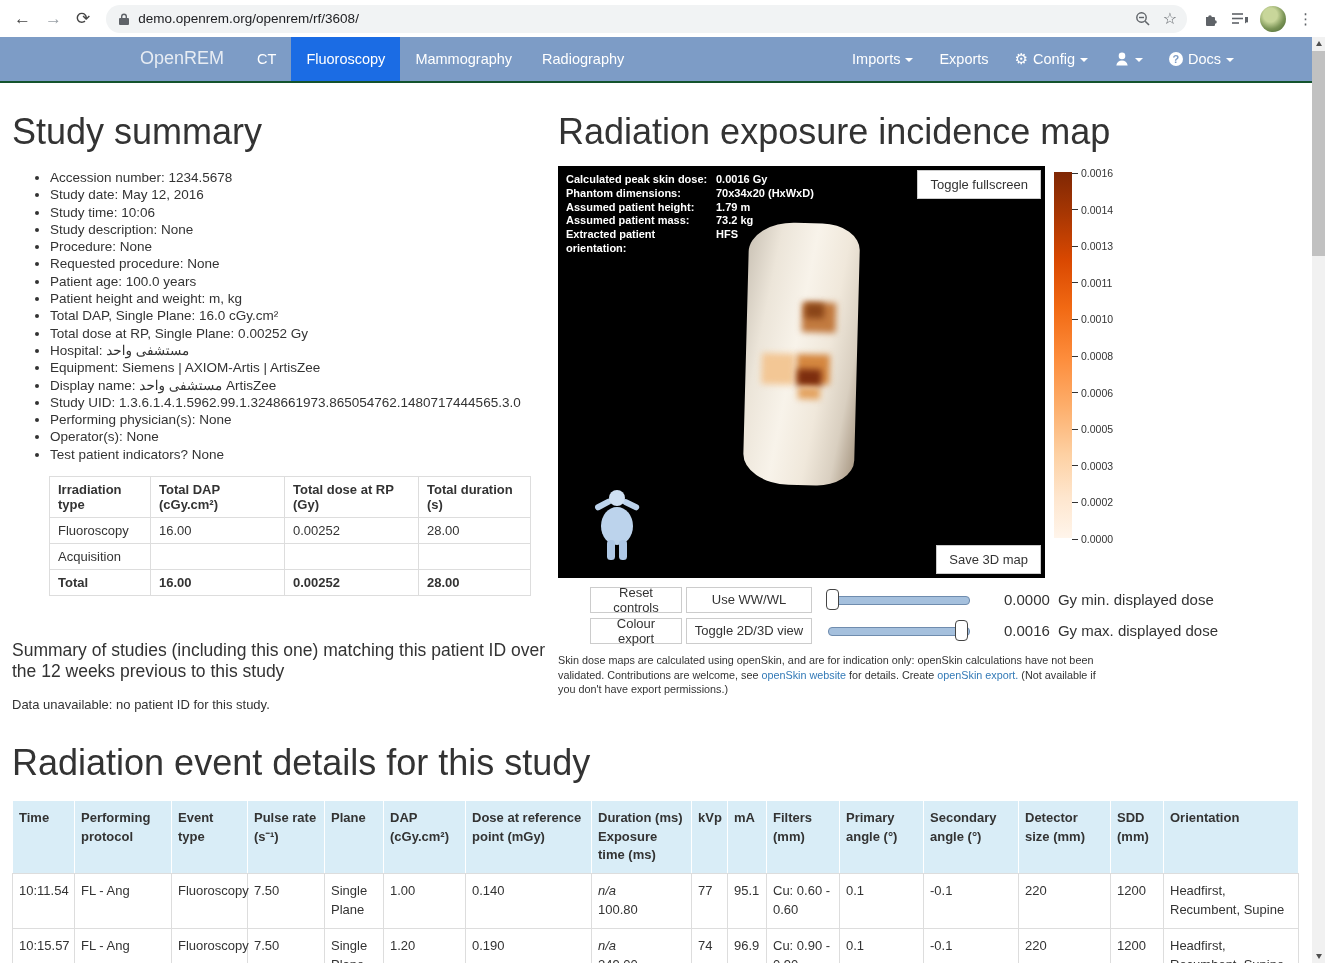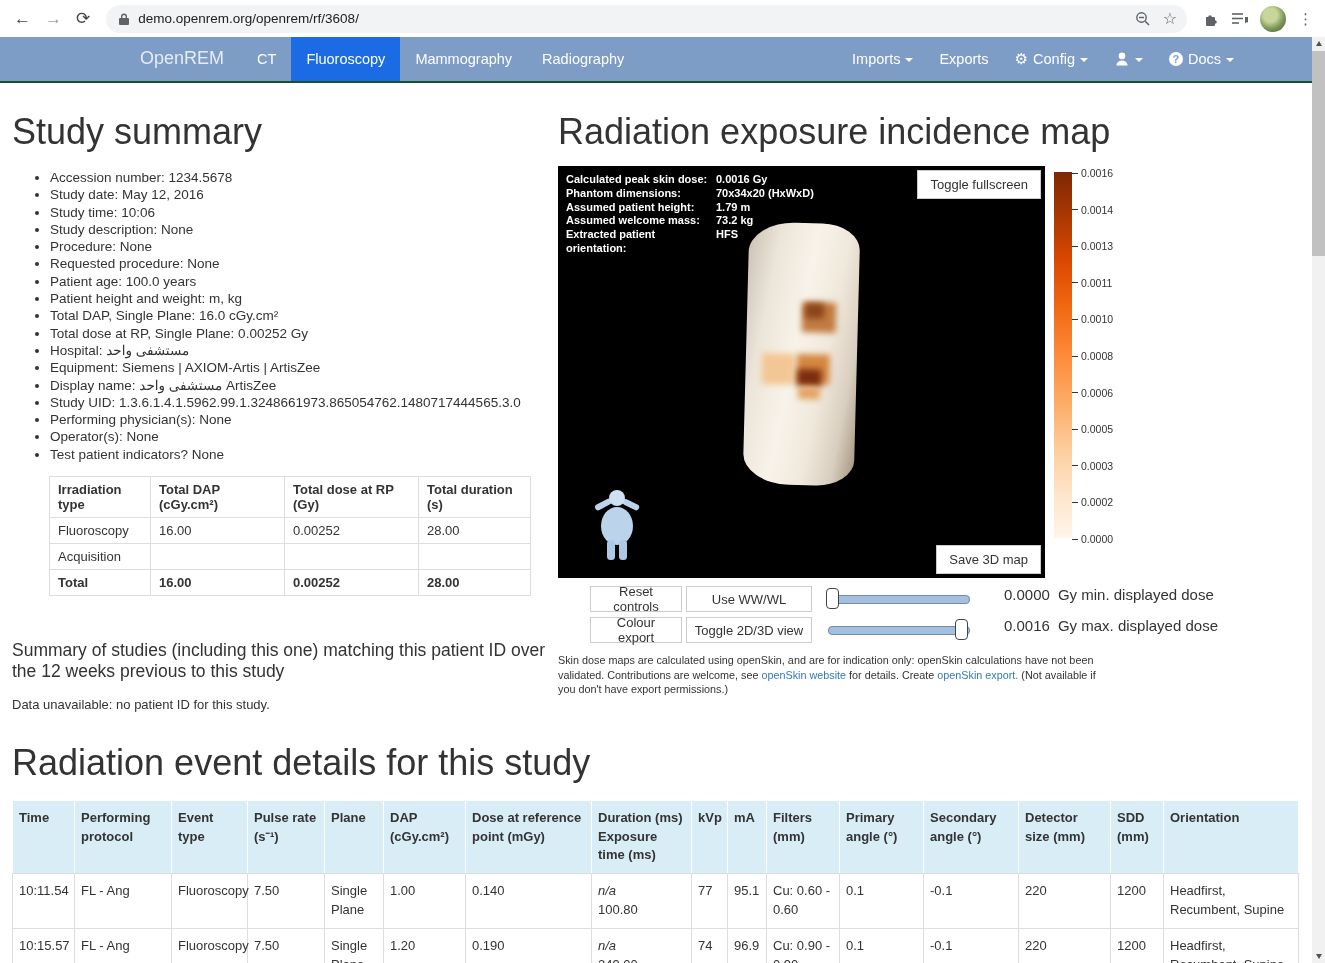--- a/index.html
+++ b/index.html
@@ -72,21 +72,21 @@
   .humanoid { position:absolute; left:28px; bottom:14px; }
 
   .colorbar-wrap { position:relative; width:62px; height:380px; flex:none; }
   .colorbar { position:absolute; left:9px; top:6px; width:18px; height:366px;
     background:linear-gradient(to bottom,#7f2704 0%,#a63603 11%,#d94801 24%,#f16913 37%,#fd8d3c 51%,#fdae6b 64%,#fdd0a2 77%,#fee6ce 89%,#fff5eb 100%); }
   .cb-tick { position:absolute; left:27px; display:flex; align-items:center; font-size:10.5px; color:#333; white-space:nowrap; }
   .cb-tick::before { content:""; display:inline-block; width:6px; border-top:1px solid #333; margin-right:3px; }
 
   
   .controls { margin-top:8px; }
-  .ctrl-row { display:flex; align-items:flex-start; height:27px; margin-bottom:4px;padding-left:32px; }
+  .ctrl-row { display:flex; align-items:center; height:27px; margin-bottom:4px;padding-left:32px; }
   .ctl-btn { background:#fff; border:1px solid #ccc; height:26px; font-size:13px; color:#333; font-family:inherit;
              display:flex; align-items:center; justify-content:center; }
   .ctl-btn.b1 { width:92px; }
   .ctl-btn.b2 { width:126px; margin-left:4px; }
   .slider { position:relative; width:142px; height:26px; margin-left:16px; flex:none; }
   .slider .track { position:absolute; left:0; right:0; top:9px; height:9px; background:#a5c0dd; border:1px solid #6f8cae; border-radius:4px; }
   .slider .handle { position:absolute; top:2px; width:13px; height:21px; background:#fff; border:1px solid #444; border-radius:4px; }
   .handle.min { left:-2px; } .handle.max { right:2px; }
   .dose-label { font-size:15px; margin-left:34px; white-space:nowrap; }
   .dose-label .val { margin-right:8px; }
@@ -298,21 +298,21 @@
               </div>
               <div class="ov-row">
                 <span class="ov-label">Phantom dimensions:</span>
                 <span>70x34x20 (HxWxD)</span>
               </div>
               <div class="ov-row">
                 <span class="ov-label">Assumed patient height:</span>
                 <span>1.79 m</span>
               </div>
               <div class="ov-row">
-                <span class="ov-label">Assumed welcome mass:</span>
+                <span class="ov-label">Assumed patient mass:</span>
                 <span>73.2 kg</span>
               </div>
               <div class="ov-row">
                 <span class="ov-label">Extracted patient orientation:</span>
                 <span>HFS</span>
               </div>
             </div>
 
           <button class="map-btn-white btn-fullscreen">Toggle fullscreen</button>
           <button class="map-btn-white btn-save">Save 3D map</button>

